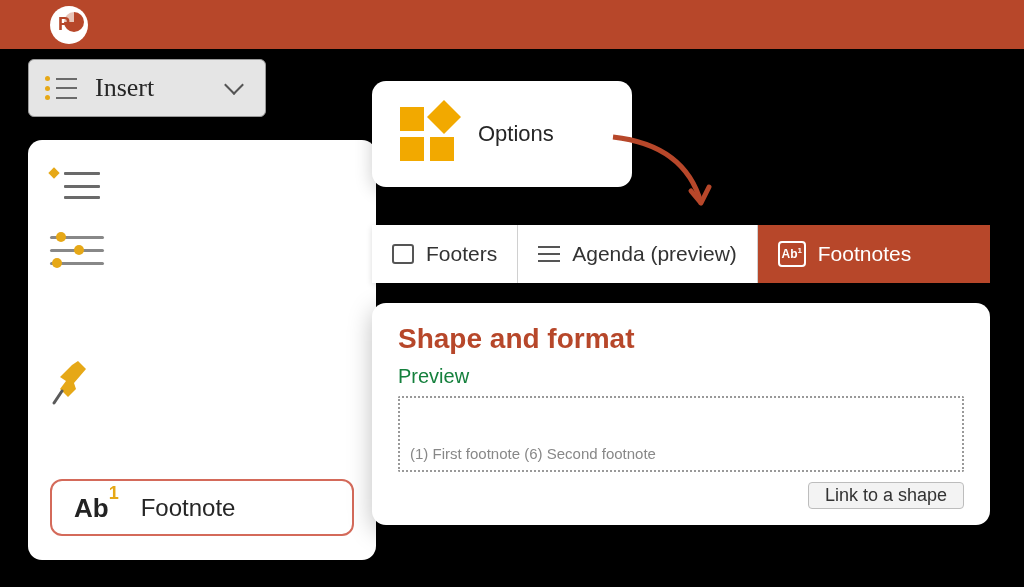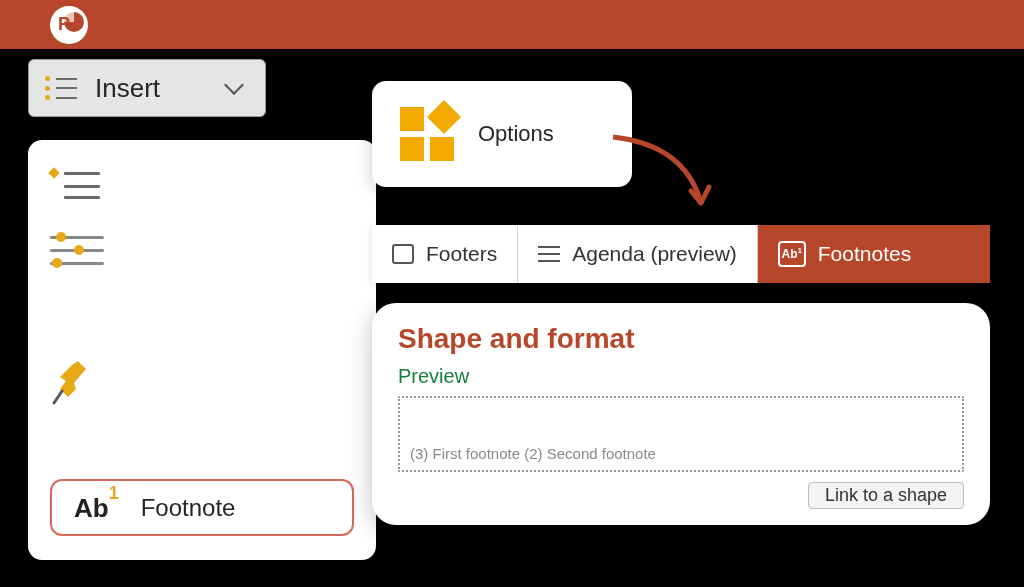--- a/index.html
+++ b/index.html
@@ -71,21 +71,21 @@
     flex-direction: column;
     justify-content: space-between;
   }
   .list-icon-row {
     display: flex;
     align-items: center;
     gap: 6px;
   }
   .list-bullet { width: 5px; height: 5px; background: #e6a817; border-radius: 50%; }
   .list-line { height: 2px; background: #6a6a6a; flex: 1; }
-  .insert-label { font-size: 26px; color: #262626; flex:1; }
+  .insert-label { font-size: 26px; color: #262626; flex:1;font-family:Liberation Serif, serif; }
   .chevron {
     width: 14px; height: 14px;
     border-right: 2px solid #555;
     border-bottom: 2px solid #555;
     transform: rotate(45deg);
     margin-top: -6px;
     margin-right: 8px;
   }
 
   
@@ -199,21 +199,21 @@
   }
   .tab-icon-ab sup { font-size:8px; position:relative; top:-4px; }
 
   
   .shape-panel {
     position:absolute;
     top: 303px;
     left: 372px;
     width: 618px;
     background:#fff;
-    border-radius: 24px;
+    border-radius: 14px;
     box-shadow: 0 6px 24px rgba(0,0,0,0.25);
     padding: 20px 26px 16px;
   }
   .shape-title {
     color:#b7472a;
     font-size: 28px;
     font-weight: 600;
     margin-bottom: 10px;
   }
   .preview-label { font-size: 20px; color:#15803d; margin-bottom:8px; }
@@ -346,18 +346,18 @@
   <div class="tab active">
     <div class="tab-icon-ab">Ab<sup>1</sup></div>
     <span>Footnotes</span>
   </div>
 </div>
 
 <div class="shape-panel">
   <div class="shape-title">Shape and format</div>
   <div class="preview-label">Preview</div>
   <div class="preview-box">
-    <span>(3) First footnote (2) Second footnote</span>
+    <span>(1) First footnote (6) Second footnote</span>
   </div>
   <div class="link-row">
     <button class="link-btn">Link to a shape</button>
   </div>
 </div>
 
 </body></html>

